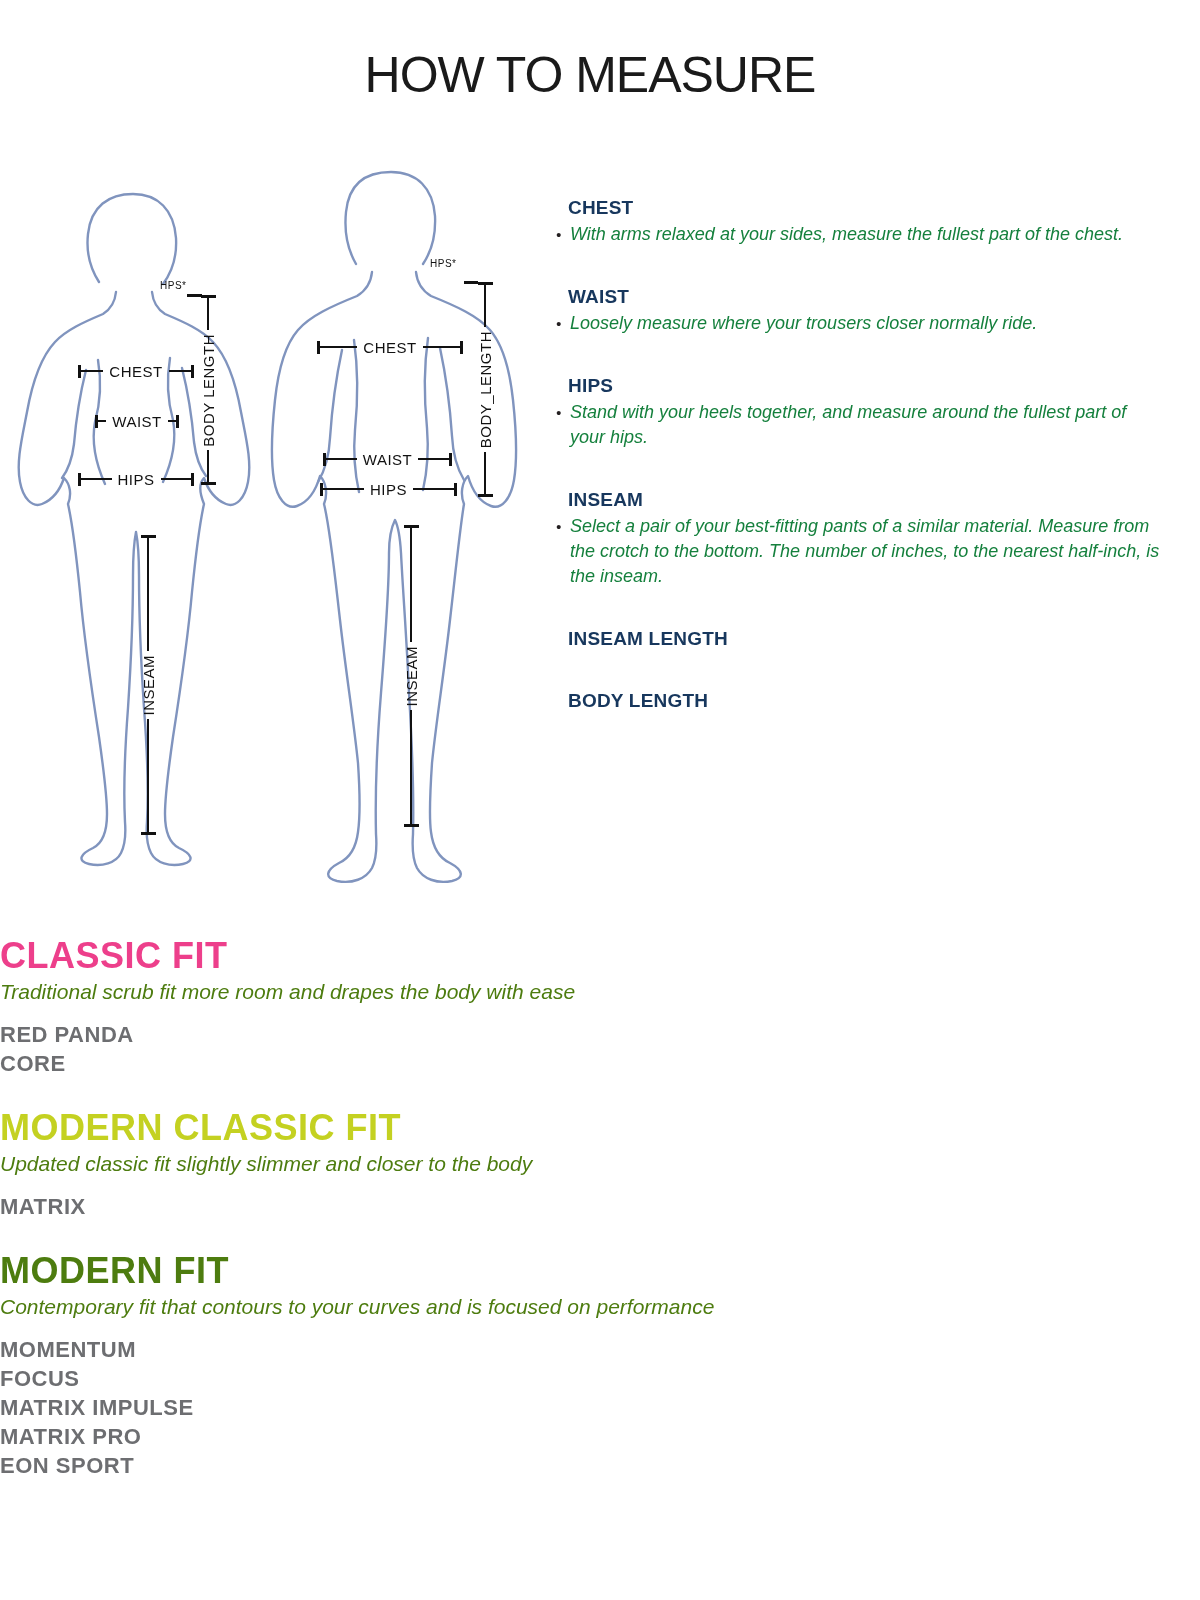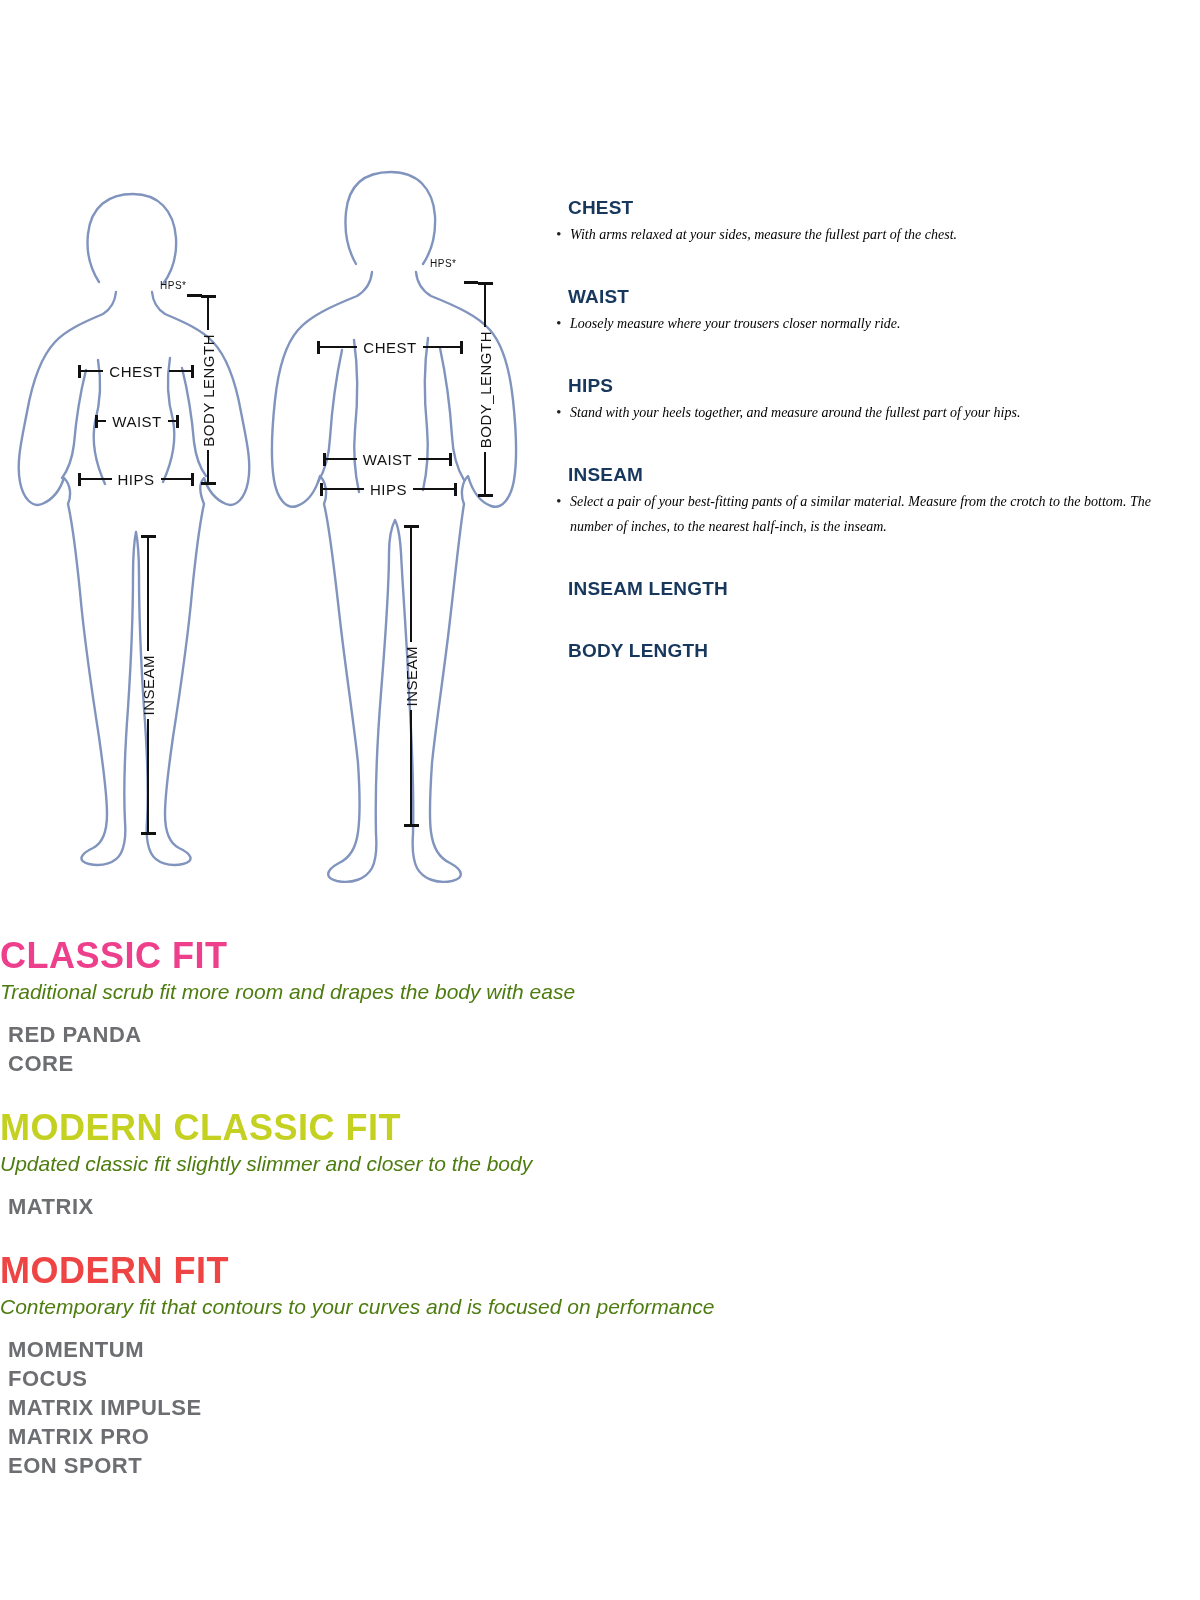--- a/index.html
+++ b/index.html
@@ -26,39 +26,40 @@
 
   .hps-label { position:absolute; font-size:10px; color:#111; letter-spacing:0.5px; }
   .hps-line  { position:absolute; height:2.5px; background:#111; }
 
   
   .info-col { position:absolute; left:556px; top:196px; width:604px; }
   .m-section { margin-bottom:38px; }
   .m-section h2 { margin-left:12px; font-size:19px; line-height:24px; font-weight:700;
                   color:#17375D; letter-spacing:0.2px; }
   .m-section ul { list-style:none; margin-top:2px; }
-  .m-section li { position:relative; padding-left:14px; font-style:italic; font-size:14px;
-                  line-height:25px; color:#000000;font-family:Liberation Serif, serif; }
+  .m-section li { position:relative; padding-left:14px; font-style:italic; font-size:18px;
+                  line-height:25px; color:#15803d; }
   .m-section li + li { margin-top:11px; }
   .m-section li::before { content:"\2022"; position:absolute; left:0; top:0; font-size:15px; color:#231F20; }
 
   
   .fits { position:absolute; top:936px; left:0; width:1180px; text-align:left; }
   .fit-block { margin-top:0; }
   .fit-block + .fit-block { margin-top:30px; }
   .fit-name { font-size:36px; line-height:40px; font-weight:700; letter-spacing:0.5px; }
   .fit-desc { margin-top:2px; font-size:21px; line-height:28px; font-style:italic; color:#4d7c0f; }
   .fit-products { margin-top:14px; list-style:none; }
-  .fit-products li { font-size:22px; line-height:29px; font-weight:700; color:#6D6E71; letter-spacing:0.5px;padding-left:8px; }
+  .fit-products li { font-size:22px; line-height:29px; font-weight:700; color:#6D6E71; letter-spacing:0.5px; }
 </style>
 </head>
 <body>
 
 <div class="page">
 
+  <h1 class="title">HOW TO MEASURE</h1>
 
   <svg class="fig-svg" style="left:8px; top:192px;" width="252" height="684" viewBox="0 0 252 684">
     <path d="M 91 90 C 82 76 78 60 80 42 C 83 14 101 2 125 2 C 150 2 166 18 168 46 C 169 64 164 80 155 92"></path>
     <path d="M 108 100
              C 107 110 103 117 95 122
              C 76 130 58 138 47 150
              C 32 166 24 192 19 220
              C 14 246 8 270 12 290
              C 15 306 24 316 34 312
              C 44 308 52 298 56 286
@@ -278,21 +279,21 @@
 
     <div class="fit-block">
       <div class="fit-name" style="color: rgb(196, 209, 33);">MODERN CLASSIC FIT</div>
       <div class="fit-desc">Updated classic fit slightly slimmer and closer to the body</div>
       <ul class="fit-products">
         <li>MATRIX</li>
       </ul>
     </div>
 
     <div class="fit-block">
-      <div class="fit-name" style="color: #ef4444;">MODERN FIT</div>
+      <div class="fit-name" style="color: #4d7c0f;">MODERN FIT</div>
       <div class="fit-desc">Contemporary fit that contours to your curves and is focused on performance</div>
       <ul class="fit-products">
         <li>MOMENTUM</li>
         <li>FOCUS</li>
         <li>MATRIX IMPULSE</li>
         <li>MATRIX PRO</li>
         <li>EON SPORT</li>
       </ul>
     </div>
 

